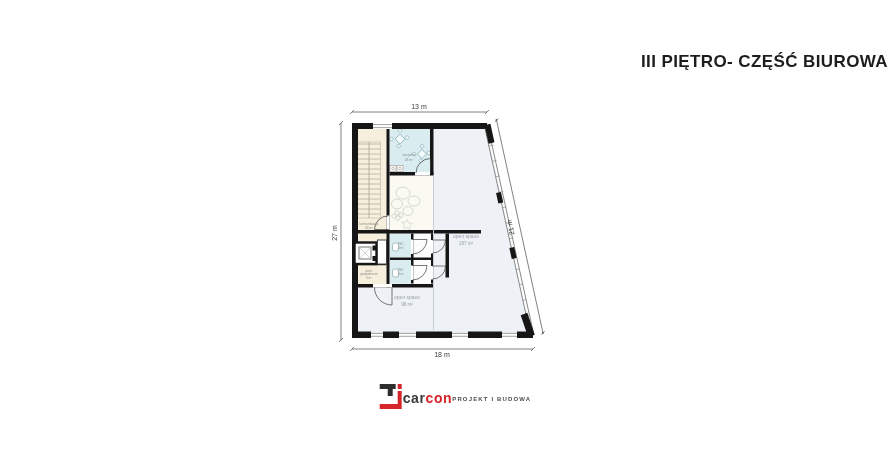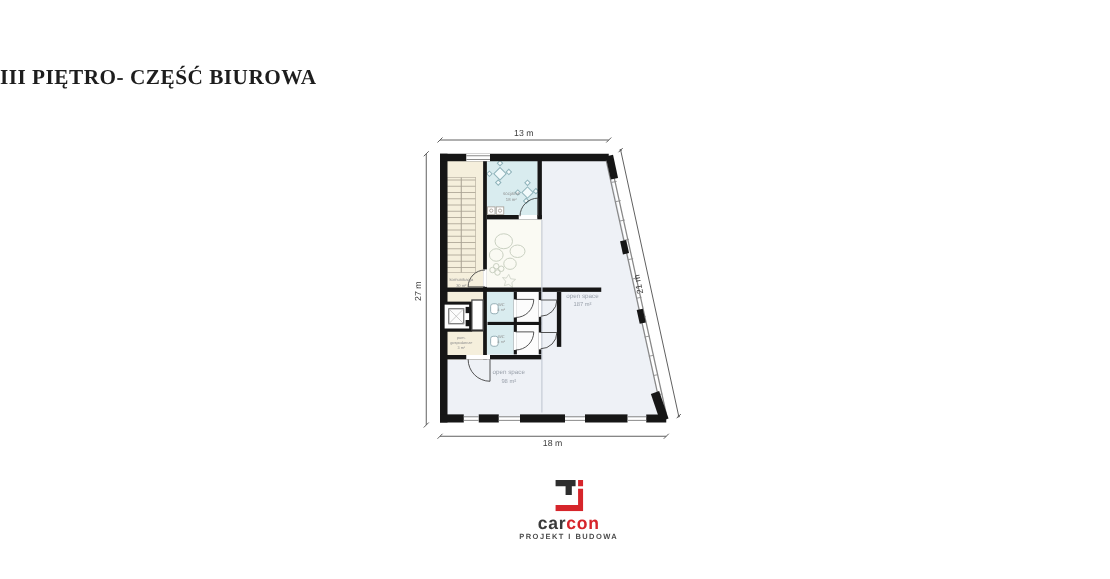--- a/index.html
+++ b/index.html
@@ -1,23 +1,23 @@
 <!DOCTYPE html>
 <html><head>
 <meta charset="utf-8">
 <style>
   html,body{margin:0;padding:0;background:#ffffff;}
   body{width:888px;height:463px;position:relative;overflow:hidden;
        font-family:"Liberation Sans",sans-serif;}
-  .page-title{position:absolute;top:52px;left:0;right:0;text-align:left;
+  .page-title{position:absolute;top:52px;left:0;right:0;text-align:right;
 
-    font-size:17px;font-weight:bold;letter-spacing:.4px;color:#1d1d1d;font-family:Liberation Serif, serif;}
+    font-size:17px;font-weight:bold;letter-spacing:.4px;color:#1d1d1d;}
   .plan-svg{position:absolute;left:330px;top:95px;}
   .logo{position:absolute;left:455px;top:384px;transform:translateX(-50%);
-        display:flex;flex-direction:column;align-items:center;}
+        display:flex;flex-direction:row;align-items:center;}
   .logo .mark{width:24px;height:25px;margin-bottom:2px;}
   .wordmark{font-size:14px;font-weight:bold;letter-spacing:.6px;line-height:1;}
   .wordmark .dark{color:#3a3a3a;}
   .wordmark .red{color:#d6252b;}
   .tagline{font-size:6px;letter-spacing:1.15px;color:#4c4c4c;margin-top:2px;
            font-weight:bold;white-space:nowrap;}
   svg text{font-family:"Liberation Sans",sans-serif;}
 </style>
 </head>
 <body>

